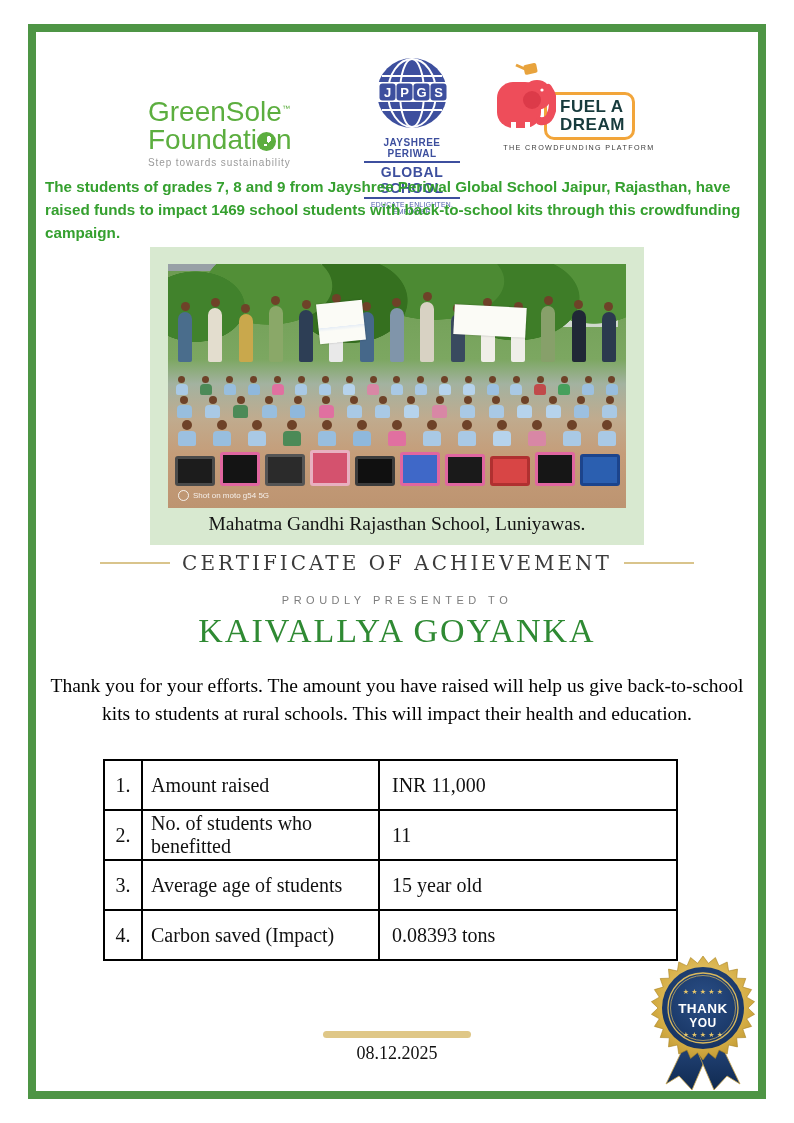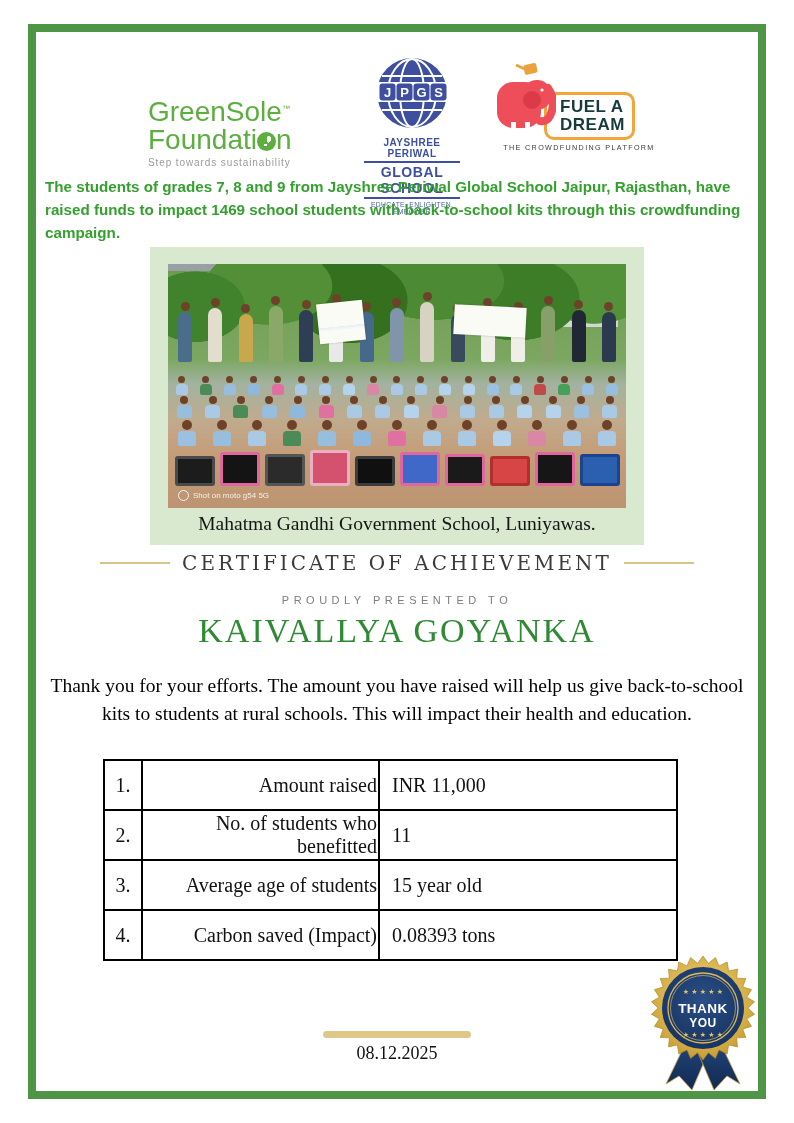--- a/index.html
+++ b/index.html
@@ -95,21 +95,21 @@
   .recipient{position:absolute;left:0;top:612px;width:794px;text-align:center;
         font-size:34px;letter-spacing:2px;color:#2F8A33;}
   .thanks{position:absolute;left:40px;top:672px;width:714px;text-align:center;
         font-size:19.5px;line-height:1.45;color:#000;}
 
   
   .stats{position:absolute;left:103px;top:759px;width:575px;border-collapse:collapse;
         font-size:20px;}
   .stats td{border:2px solid #000;height:46px;vertical-align:middle;}
   .td-num{width:34px;text-align:center;}
-  .td-label{width:226px;padding-left:8px;text-align:right;}
+  .td-label{width:226px;padding-left:8px;}
   .td-value{padding-left:12px;}
 
   
   .date-bar{position:absolute;left:323px;top:1031px;width:148px;height:7px;
         border-radius:4px;background:#DFC787;}
   .date{position:absolute;left:0;top:1043px;width:794px;text-align:center;
         font-size:18px;color:#101010;}
 
   .badge{position:absolute;left:646px;top:956px;width:114px;height:136px;}
 </style>
@@ -447,21 +447,21 @@
           <div class="kid">
             <div class="k-head" style="height: 10px; width: 10px;"></div>
             <div class="k-body" style="width: 18px; height: 15px; background: rgb(169, 201, 229);"></div>
           </div>
           <div class="kid">
             <div class="k-head" style="height: 10px; width: 10px;"></div>
             <div class="k-body" style="width: 18px; height: 15px; background: rgb(169, 201, 229);"></div>
           </div>
         </div>
       </div>
-    <div class="photo-caption">Mahatma Gandhi Government School, Luniyawas.</div>
+    <div class="photo-caption">Mahatma Gandhi Rajasthan School, Luniyawas.</div>
   </div>
 
   <div class="title-row">
     <div class="title-line"></div>
     <div class="cert-title">CERTIFICATE OF ACHIEVEMENT</div>
     <div class="title-line"></div>
   </div>
   <div class="presented">PROUDLY PRESENTED TO</div>
   <div class="recipient">KAIVALLYA GOYANKA</div>
   <div class="thanks">Thank you for your efforts. The amount you have raised will help us give back-to-school kits to students at rural schools. This will impact their health and education.</div>

